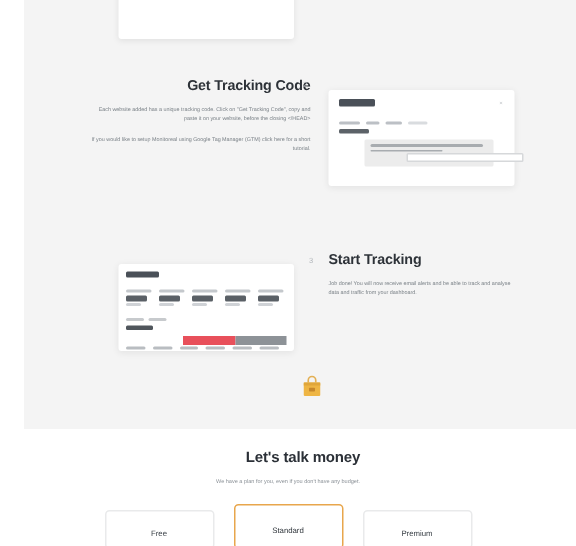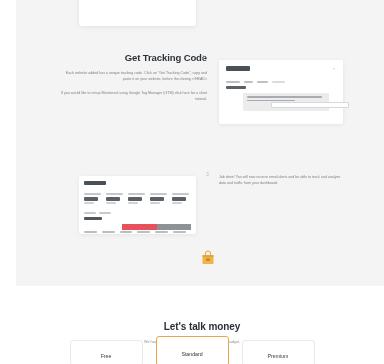--- a/index.html
+++ b/index.html
@@ -105,21 +105,21 @@
     position:absolute; left:185px; top:250px; width:14px; height:15px;
   }
 
   
   .price-section {
     position:absolute; left:0; top:286px; width:384px; height:78px;
     background:#ffffff;
   }
   .price-title {
     text-align:center; font-size:10px; font-weight:700; color:#2b3037;
-    margin-top:35px; letter-spacing:-.1px;padding-left:20px;
+    margin-top:14px; letter-spacing:-.1px;padding-left:20px;
   }
   .price-sub {
     text-align:center; font-size:3.7px; color:#8b9197; margin-top:8px;
   }
   .plans {
     position:absolute; left:0; top:54px; width:384px;
     display:flex; justify-content:center; gap:13px;
   }
   .plan {
     width:73px; height:26px; border:.8px solid #e9eaeb; border-radius:3px;
@@ -177,20 +177,21 @@
           <span class="ln2" style="width:96%"></span>
           <span class="ln2" style="width:62%"></span>
           <div class="c2-input"></div>
         </div>
       </div>
     </div>
 
     <div class="step3">
       <div class="s3-num">3</div>
       <div class="s3-right">
+        <div class="step-title">Start Tracking</div>
         <div class="step-body">Job done! You will now receive email alerts and be able to track and analyse data and traffic from your dashboard.</div>
       </div>
 
       <div class="card-step3">
         <div class="c3-logo"></div>
         <div class="c3-stats">
           <div class="c3-stat">
             <div class="sl"></div>
             <div class="sv"></div>
             <div class="su"></div>

